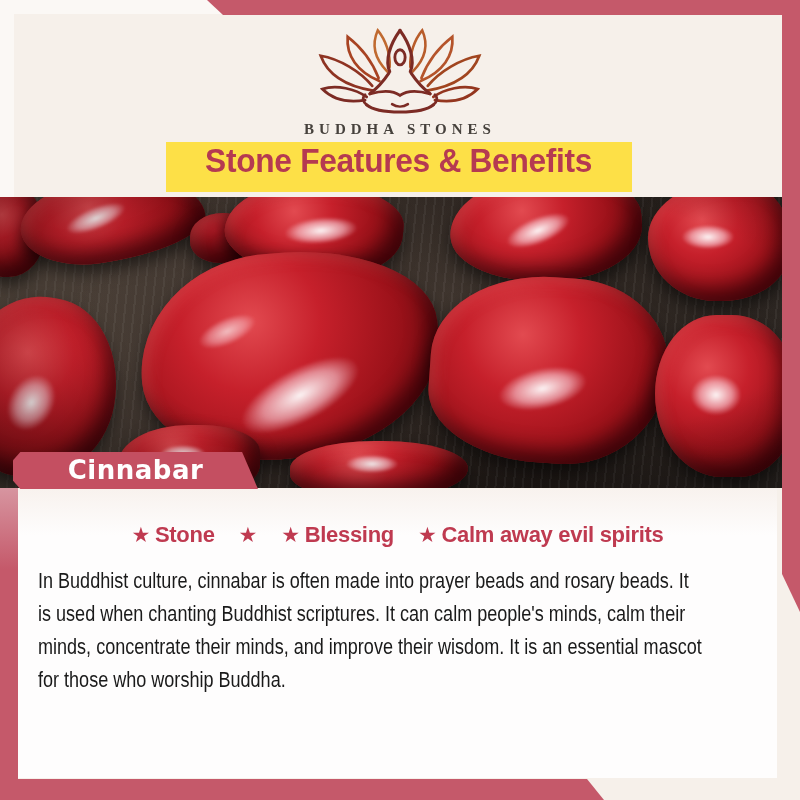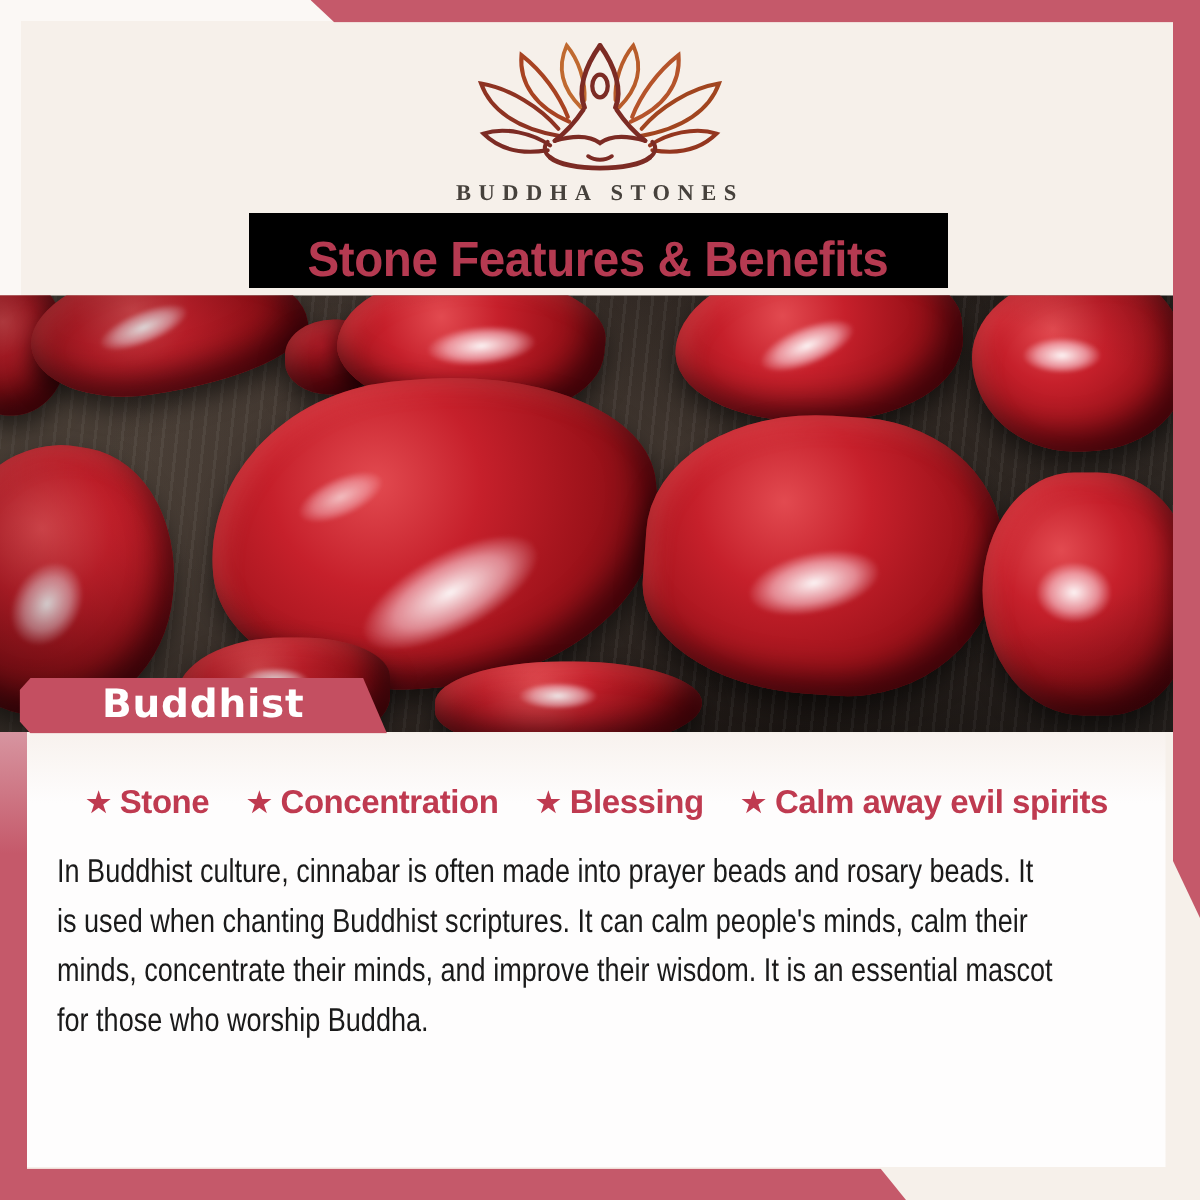--- a/index.html
+++ b/index.html
@@ -16,22 +16,22 @@
   .ribbon-right{left:782px;top:0;width:18px;height:612px;clip-path:polygon(0 0,18px 0,18px 612px,0 574px);}
   .ribbon-bottom{left:0;top:779px;width:604px;height:21px;clip-path:polygon(0 0,587px 0,604px 21px,0 21px);}
   .ribbon-left{left:0;top:488px;width:18px;height:312px;background:linear-gradient(180deg,#d795a0 0%,#c5596a 26%);}
 
   
   .brand{position:absolute;left:0;top:24px;width:800px;display:flex;flex-direction:column;align-items:center;z-index:2;}
   .brand svg{display:block;}
   .brand-name{margin-top:5px;font-family:"Liberation Serif",serif;font-size:15px;letter-spacing:5px;color:#46413c;font-weight:600;}
 
   
-  .title-band{position:absolute;left:166px;top:142px;width:466px;height:50px;background:#000000;z-index:3;
-    display:flex;align-items:flex-end;justify-content:center;}
+  .title-band{position:absolute;left:166px;top:142px;width:466px;height:50px;background:#fde047;z-index:3;
+    display:flex;align-items:flex-start;justify-content:center;}
   .title-band h1{margin:0;font-size:33px;font-weight:bold;color:#b53a51;letter-spacing:-0.3px;transform:scaleX(0.96);}
 
   
   .photo{position:absolute;left:0;top:197px;width:783px;height:291px;overflow:hidden;z-index:1;
     background:
       radial-gradient(ellipse at 58% 35%, rgba(120,104,90,.30), transparent 60%),
       linear-gradient(100deg,#55493f 0%,#342b26 35%,#1d1714 70%,#2b2521 100%);}
   .wood-grain{position:absolute;inset:0;background:repeating-linear-gradient(96deg,rgba(255,255,255,.05) 0 2px,transparent 2px 9px);}
   .stone{position:absolute;background:
       radial-gradient(circle at 38% 32%, #e24a50 0%, #c6202b 30%, #9d121a 62%, #6e090f 90%);
@@ -132,32 +132,31 @@
     <div class="stone" style="left:118px;top:228px;width:142px;height:72px;border-radius:55% 45% 50% 50%/60% 40% 50% 50%;">
       <div class="hl" style="left:42px;top:20px;width:46px;height:18px;"></div>
     </div>
     <div class="stone" style="left:290px;top:244px;width:178px;height:58px;border-radius:50% 50% 55% 45%;">
       <div class="hl" style="left:56px;top:14px;width:52px;height:18px;"></div>
     </div>
     <div class="photo-vignette"></div>
   </div>
 
   <div class="stone-banner">
-    <span>Buddhist</span>
+    <span>Cinnabar</span>
   </div>
 
   <div class="content-panel">
     <div class="features-row">
       <div class="feature">
         <span class="star">★</span>
         <span>Stone</span>
       </div>
       <div class="feature">
         <span class="star">★</span>
-        <span>Concentration</span>
       </div>
       <div class="feature">
         <span class="star">★</span>
         <span>Blessing</span>
       </div>
       <div class="feature">
         <span class="star">★</span>
         <span>Calm away evil spirits</span>
       </div>
     </div>

